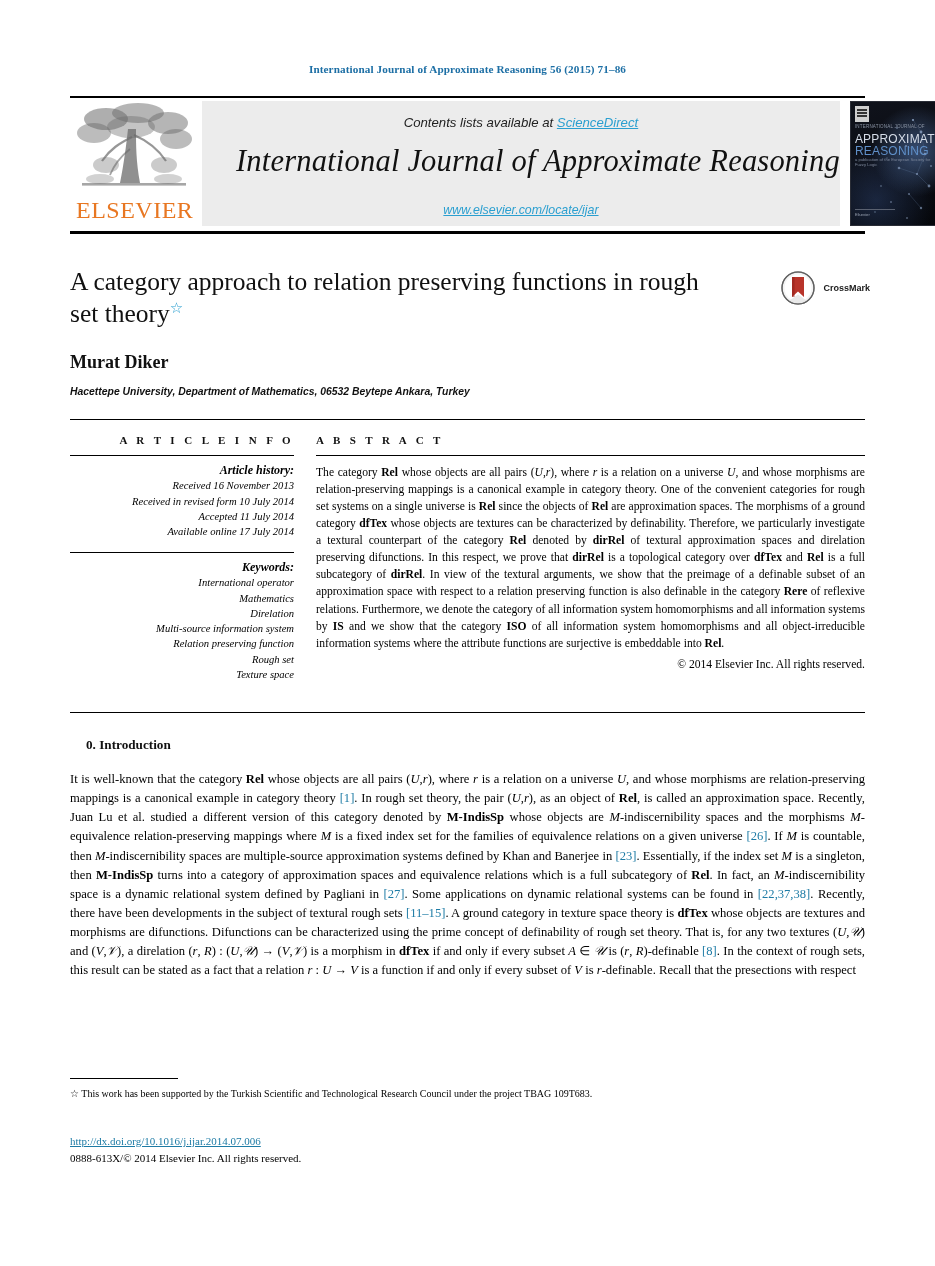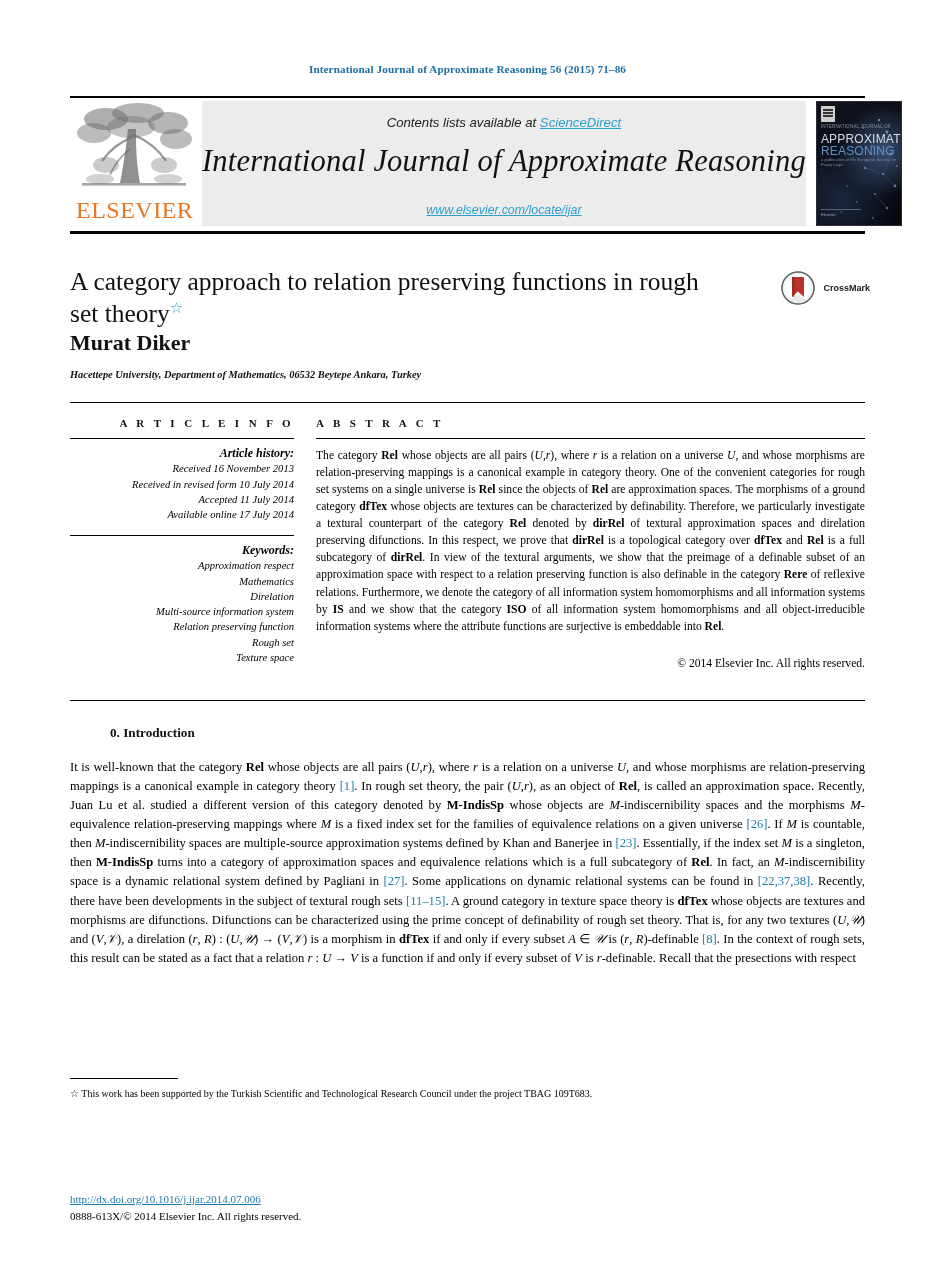--- a/index.html
+++ b/index.html
@@ -75,20 +75,21 @@
     margin-top: 4px;
   }
   .contents-line .sd { color: #2a9fd0; }
   .journal-title {
     font-family: "Liberation Serif", serif;
     font-size: 30.5px;
     color: #111;
     margin-top: 14px;
     letter-spacing: .2px;
     white-space: nowrap;
+    padding-left: 34px;
   }
   .journal-url {
     font-family: "Liberation Sans", sans-serif;
     font-size: 12.4px;
     color: #2a9fd0;
     margin-top: 24px;
   }
   .cover-thumb {
     width: 86px;
     flex: 0 0 86px;
@@ -153,26 +154,27 @@
     font-size: 25.5px;
     line-height: 1.26;
     font-weight: 400;
     color: #111;
     max-width: 660px;
     margin: 0;
   }
   .art-title .star { color: #2a9fd0; font-size: 15px; vertical-align: super; }
   .author {
     font-family: "Liberation Serif", serif;
-    font-size: 22px;
-    font-weight: bold;
+    font-size: 18px;
+    font-weight: bold;
+    margin-top: 22px;
     color: #111;
   }
   .affil {
-    font-family: Liberation Serif, serif;
+    font-family: Liberation Sans, sans-serif;
     font-size: 10.4px;
     font-style: italic;
     font-weight: bold;
     margin-top: 13px;
     color: #111;
   }
   .crossmark {
     position: absolute;
     right: -5px;
     top: 5px;
@@ -234,30 +236,30 @@
     text-justify: inter-word;
     margin-top: 8px;
     color: #000;
   }
   .abstract-body b { font-weight: bold; }
   .abstract-body i { font-style: italic; }
   .copyright {
     font-family: "Liberation Serif", serif;
     font-size: 11.6px;
     text-align: right;
-    margin-top: 22px;
+    margin-top: 6px;
   }
 
   
   .body-rule {
     margin: 30px 70px 0 70px;
     border-top: 1.2px solid #000;
   }
   .sec-head {
-    margin: 24px 70px 0 110px;
+    margin: 24px 70px 0 86px;
     font-family: "Liberation Serif", serif;
     font-size: 13.2px;
     font-weight: bold;
     color: #111;
   }
   .body-para {
     margin: 17px 70px 0 70px;
     font-family: "Liberation Serif", serif;
     font-size: 12.6px;
     line-height: 1.52;
@@ -286,21 +288,21 @@
     line-height: 1.5;
   }
   .footnote .fn-star { font-size: 10px; }
   .footnote .fn-indent { display: inline-block; width: 14px; }
   .footnote i { font-style: italic; font-weight: bold; }
   .link { color: #1d7ba5; }
 
   .doi-block {
     position: absolute;
     left: 70px;
-    top: 1191px;
+    top: 1133px;
     font-family: "Liberation Serif", serif;
     font-size: 11px;
     line-height: 1.5;
   }
   .doi-block .doi { color: #1d7ba5; }
 </style>
 </head>
 <body>
 
 <div class="page">
@@ -409,21 +411,21 @@
       <div class="sec-label">A R T I C L E   I N F O</div>
       <div class="hr-thick"></div>
       <div class="info-sub">Article history:</div>
       <div class="info-line">Received 16 November 2013</div>
       <div class="info-line">Received in revised form 10 July 2014</div>
       <div class="info-line">Accepted 11 July 2014</div>
       <div class="info-line">Available online 17 July 2014</div>
       <div class="kw-gap"></div>
       <div class="hr-thin"></div>
       <div class="info-sub">Keywords:</div>
-      <div class="info-line">Approximation respect</div>
+      <div class="info-line">International operator</div>
       <div class="info-line">Mathematics</div>
       <div class="info-line">Direlation</div>
       <div class="info-line">Multi-source information system</div>
       <div class="info-line">Relation preserving function</div>
       <div class="info-line">Rough set</div>
       <div class="info-line">Texture space</div>
     </div>
 
     <div class="col-abs">
       <div class="sec-label">A B S T R A C T</div>

